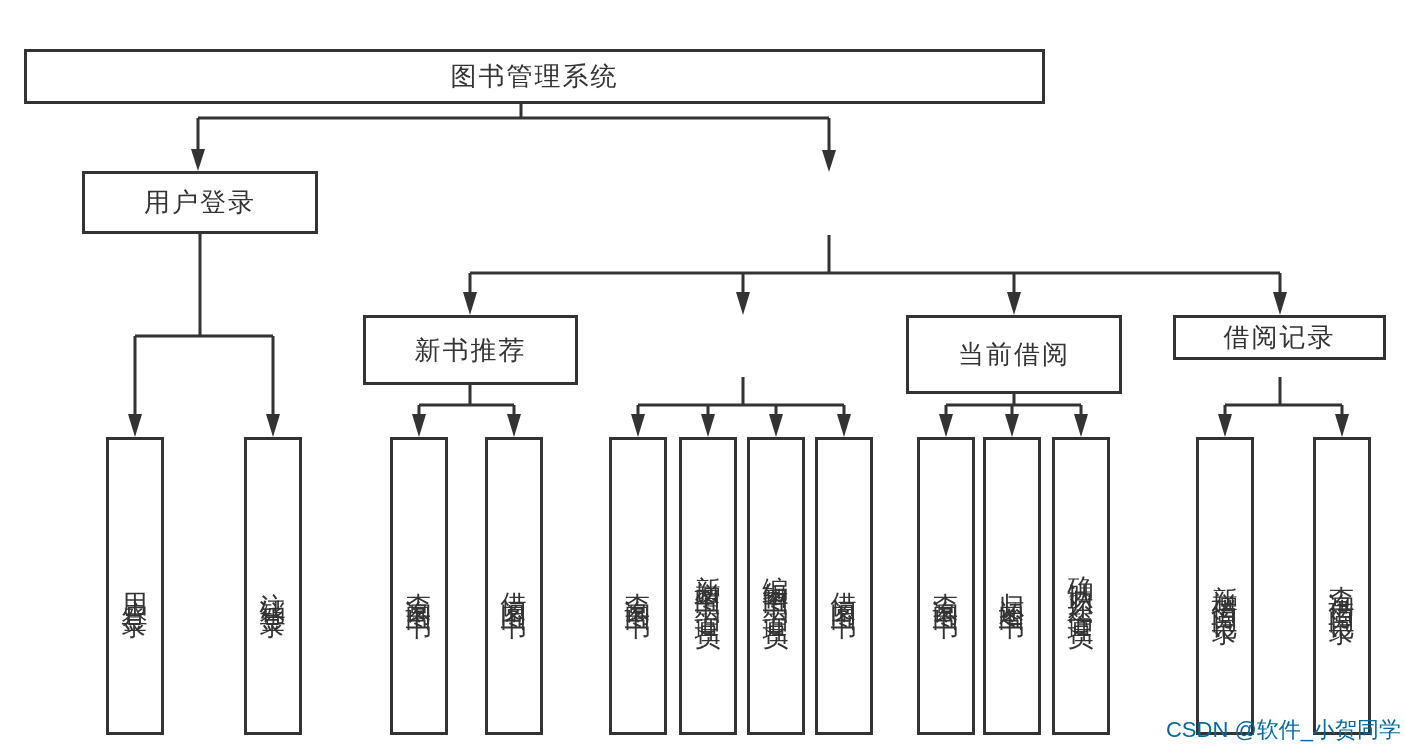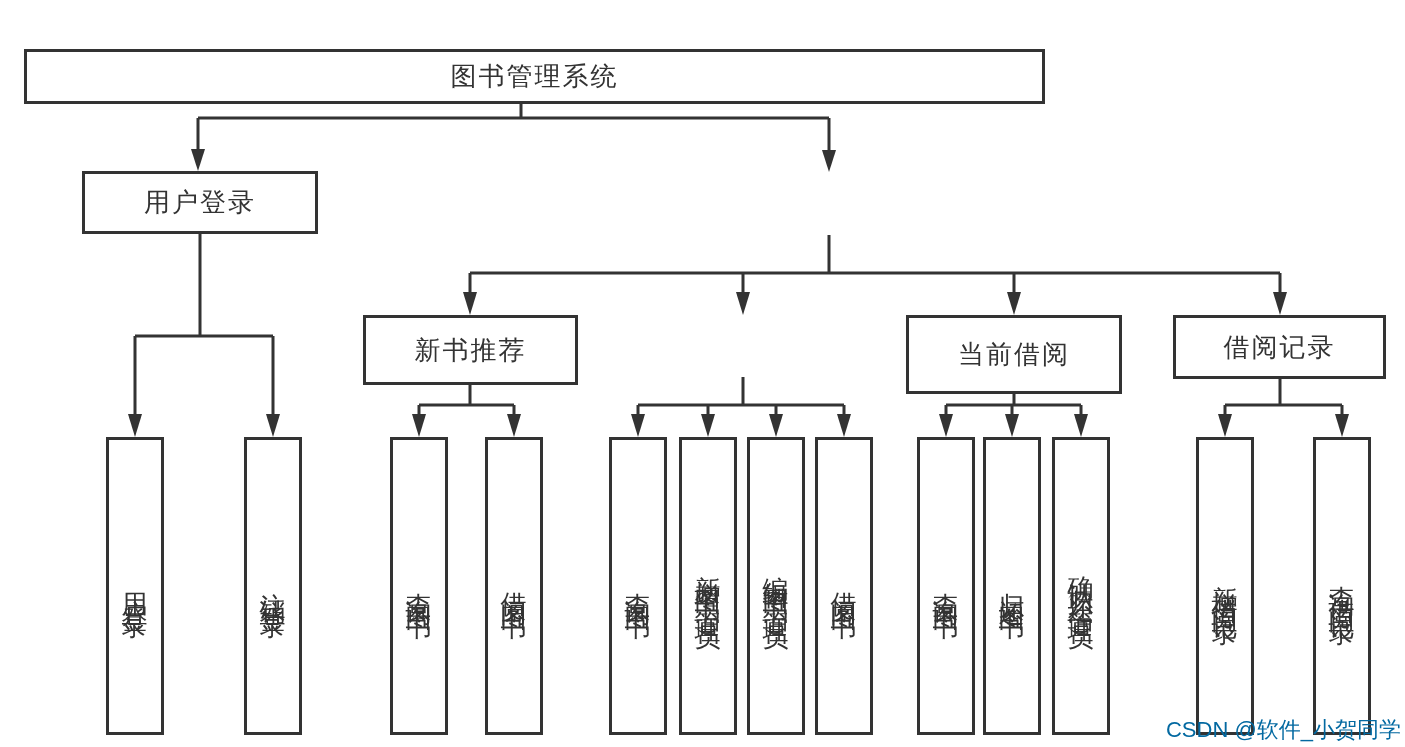--- a/index.html
+++ b/index.html
@@ -101,21 +101,21 @@
   <div class="box" style="left:82px; top:171px; width:236px; height:63px;">
     <span class="hlabel">用户登录</span>
   </div>
 
   <div class="box" style="left:363px; top:315px; width:215px; height:70px;">
     <span class="hlabel">新书推荐</span>
   </div>
   <div class="box" style="left:906px; top:315px; width:216px; height:79px;">
     <span class="hlabel">当前借阅</span>
   </div>
-  <div class="box" style="left:1173px; top:315px; width:213px; height:64px;">
+  <div class="box" style="left:1173px; top:315px; width:213px; height:45px;">
     <span class="hlabel">借阅记录</span>
   </div>
 
   <div class="box" style="left:106px; top:437px; width:58px; height:298px;">
     <span class="vlabel">用户登录</span>
   </div>
   <div class="box" style="left:244px; top:437px; width:58px; height:298px;">
     <span class="vlabel">注销登录</span>
   </div>
 

